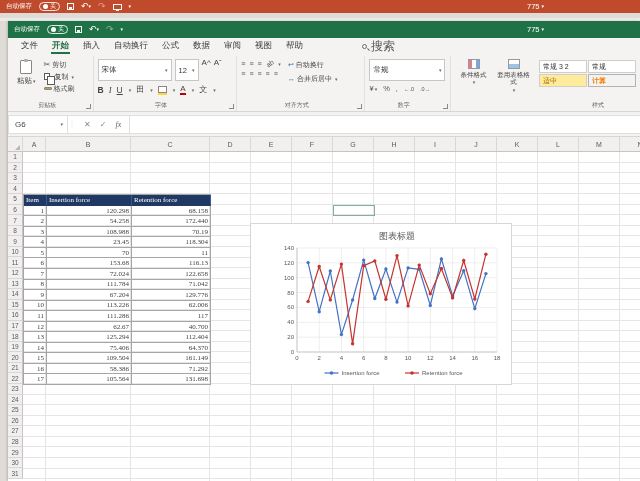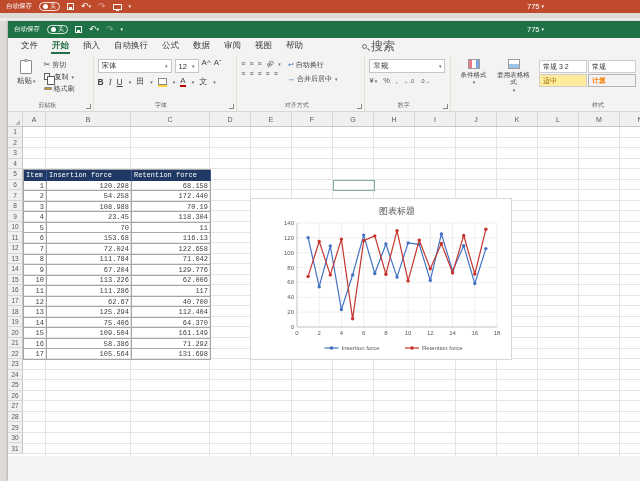--- a/index.html
+++ b/index.html
@@ -45,21 +45,21 @@
   .dd{font-size:5px;color:#6B6A68;margin-left:1px}
   .sbtn{display:flex;align-items:center;gap:2px;font-size:7px;color:#444;height:11px;white-space:nowrap}
   .paste-btn{display:flex;flex-direction:column;align-items:center;gap:2px;font-size:7.5px;color:#444;padding:3px 5px 0 3px}
   .icon-clipboard{width:12px;height:14px;border:1px solid #8A8886;background:#fff;border-radius:1px;position:relative}
   .icon-clipboard::before{content:"";position:absolute;top:-2px;left:3px;width:4px;height:3px;background:#AEACAA;border-radius:1px}
   .smallcol{display:flex;flex-direction:column;gap:1px;padding-top:2px}
   .icon-scissors{font-size:8px;color:#5A5A58;line-height:1}
   .icon-copy{width:6px;height:7px;border:1px solid #5A5A58;background:#fff;position:relative;margin-right:3px}
   .icon-copy::after{content:"";position:absolute;left:2px;top:2px;width:6px;height:7px;border:1px solid #5A5A58;background:#fff}
   .icon-brush{width:8px;height:3px;background:#C9A227;border:1px solid #8A8886;border-radius:1px}
-  .combo{height:14px;background:#fff;border:1px solid #C8C6C4;display:flex;align-items:center;justify-content:space-between;font-size:7.5px;color:#333;padding:0 3px;white-space:nowrap}
+  .combo{height:22px;background:#fff;border:1px solid #C8C6C4;display:flex;align-items:center;justify-content:space-between;font-size:7.5px;color:#333;padding:0 3px;white-space:nowrap}
   .fname{width:74px}.fsize{width:24px}
   .ab{font-size:8px;color:#444;line-height:1;white-space:nowrap}
   .fmt-row{display:flex;align-items:center;gap:5px;margin-top:4px;font-size:8.5px;color:#444}
   .bld{font-weight:bold}.ita{font-style:italic;font-family:"Liberation Serif",serif}.und{text-decoration:underline}
   .colorA{position:relative;padding-bottom:2px}
   .colorA::after{content:"";position:absolute;left:0;right:0;bottom:0;height:2px;background:#C00000}
   .fillic{width:9px;height:7px;border:1px solid #8A8886;background:#fff;position:relative;margin-bottom:2px}
   .fillic::after{content:"";position:absolute;left:-1px;right:-1px;bottom:-3px;height:2px;background:#FFD53D}
   .alico{font-size:7px;color:#555;line-height:1}
   .al-col{display:flex;flex-direction:column;gap:3px;padding-top:3px}
@@ -90,21 +90,21 @@
   .corner{width:15px;position:relative;background:#F1F0EF}
   .corner::after{content:"";position:absolute;right:2px;bottom:2px;border-left:5px solid transparent;border-bottom:5px solid #B8B7B6}
   .gridwrap{position:relative;height:329px;background:#fff;overflow:hidden}
   .rowhdrs{position:absolute;left:0;top:0;width:15px;z-index:3}
   .rhcell{width:15px;border-right:1px solid #C6C5C4;border-bottom:1px solid #D8D7D6;background:#F1F0EF;display:flex;align-items:center;justify-content:center;font-size:6.5px;color:#5A5A5A}
   .canvas{position:absolute;left:15px;top:0;width:640px;height:329px}
   .vline{position:absolute;top:0;bottom:0;width:1px;background:#E5E5E5}
   .hline{position:absolute;left:0;right:0;height:1px;background:#E5E5E5}
 
   
-  .dtable{position:absolute;left:0;top:42.2px;font-family:Liberation Mono, monospace;font-size:7px;color:#3F3F3F;border-left:1px solid #A6A6A6;border-top:1px solid #A6A6A6;z-index:2}
+  .dtable{position:absolute;left:0;top:42.2px;font-family:Liberation Serif, serif;font-size:7px;color:#3F3F3F;border-left:1px solid #A6A6A6;border-top:1px solid #A6A6A6;z-index:2}
   .trow{display:flex;height:10.55px}
   .tcell{border-right:1px solid #A6A6A6;border-bottom:1px solid #A6A6A6;display:flex;align-items:center;padding:0 2px;overflow:hidden;white-space:nowrap}
   .tcell.num{justify-content:flex-end}
   .thead .tcell{background:#1F3864;color:#fff;border-right-color:#3B5992;border-bottom-color:#1F3864}
   .c0{width:23px}.c1{width:85px}.c2{width:79px}
 
   .selcell{position:absolute;left:310px;top:52.75px;width:42px;height:11.55px;border:1px solid rgba(30,114,69,.55);z-index:1}
 
   
   .chart{position:absolute;left:227px;top:71px;width:262px;height:162px;background:#fff;border:1px solid #D7D7D7;z-index:4}
@@ -298,20 +298,33 @@
             <div class="gitem">常规 3 2</div>
             <div class="gitem">常规</div>
             <div class="gitem yellow">适中</div>
             <div class="gitem calc">计算</div>
           </div>
       </div>
       <div class="glabel" style="left:auto;right:12px;width:60px">样式</div>
     </div>
   </div>
 
+  <div class="fbar">
+    <div class="nbox">
+        <span>G6</span>
+        <span class="dd">▾</span>
+      </div>
+    <div class="fsep">⋮</div>
+    <div class="fbtns">
+      <span>✕</span>
+      <span>✓</span>
+      <span class="fxi">fx</span>
+    </div>
+    <div class="finput"></div>
+  </div>
 
   <div class="colhdrs">
     <div class="chcell corner"></div>
     <div id="colletters" style="display:flex">
         <div class="chcell" style="width: 23px;">A</div>
         <div class="chcell" style="width: 85px;">B</div>
         <div class="chcell" style="width: 79px;">C</div>
         <div class="chcell" style="width: 41px;">D</div>
         <div class="chcell" style="width: 41px;">E</div>
         <div class="chcell" style="width: 41px;">F</div>

